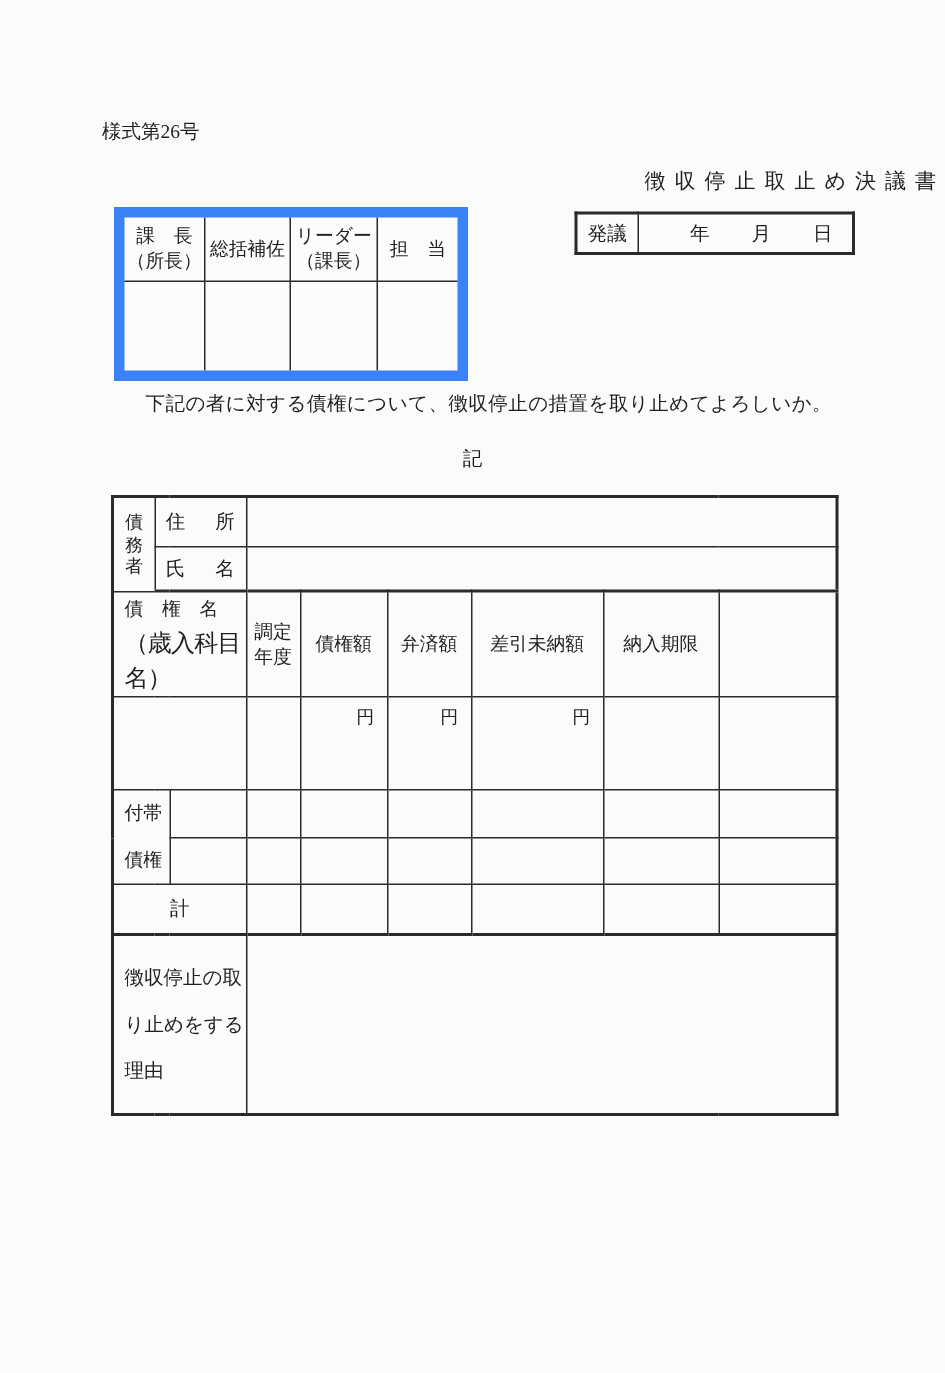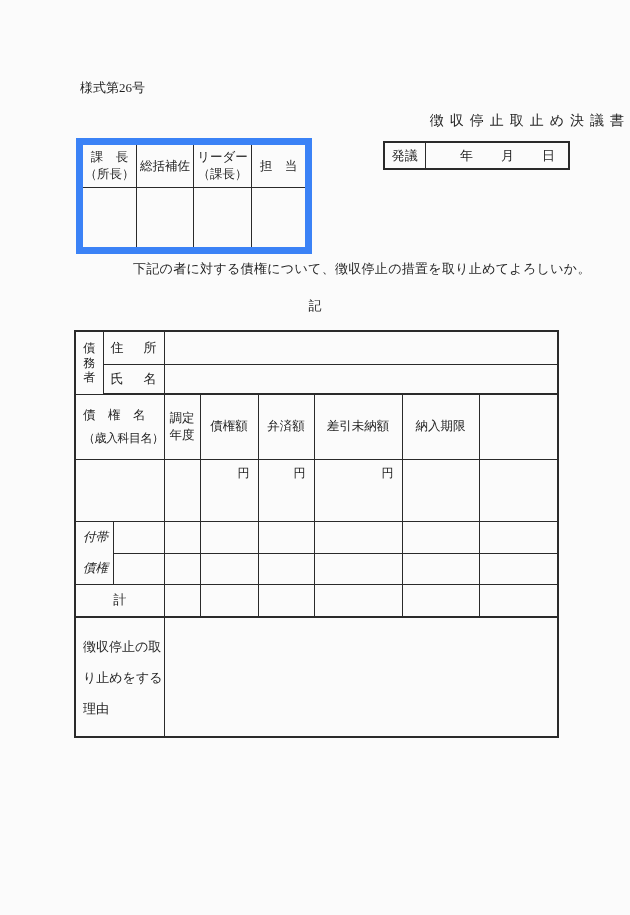--- a/index.html
+++ b/index.html
@@ -8,40 +8,39 @@
     width: 630px;
     height: 915px;
     margin: 0 auto;
     background: #fbfbfb;
     font-family: "Liberation Serif", "DejaVu Serif", serif;
     color: #1e1e1e;
     overflow: hidden;
   }
   .form-number {
     position: absolute;
-    left: 80px;
+    left: 68px;
     top: 79px;
     font-size: 13px;
   }
   .doc-title {
     position: absolute;
     left: 0;
     right: 0;
     top: 112px;
     text-align: right;
     font-size: 14px;
     letter-spacing: 6px;
   }
   .instruction {
     position: absolute;
     left: 97px;
     top: 260px;
     font-size: 13px;
     letter-spacing: 0.3px;
-    margin-left: 36px;
   }
   .record-marker {
     position: absolute;
     left: 0;
     right: 0;
     top: 297px;
     text-align: center;
     font-size: 13px;
   }
   table {
@@ -100,29 +99,29 @@
   .pairlabel {
     display: flex;
     justify-content: space-between;
     padding: 0 7px;
     font-size: 13px;
   }
   .hcell { text-align: center; font-size: 12.5px; }
   .hcell .line { line-height: 17px; }
   .claim-name-cell { padding-left: 7px; font-size: 12.5px; }
   .claim-name-cell .line { line-height: 23px; }
-  .claim-name-cell .line2 { font-size: 12px; letter-spacing: -0.5px; text-align: center; }
+  .claim-name-cell .line2 { font-size: 16px; letter-spacing: -0.5px; }
   .yen-cell {
     vertical-align: top;
     text-align: right;
     padding: 5px 8px 0 0;
     font-size: 12px;
   }
   .incidental-cell { padding-left: 7px; font-size: 12.5px; }
-  .incidental-cell .line { line-height: 31px; font-style: italic; }
+  .incidental-cell .line { line-height: 31px; }
   .total-cell { text-align: center; font-size: 13px; }
   .reason-label-cell { padding-left: 7px; font-size: 13px; }
   .reason-label-cell .line { line-height: 31px; }
   .line:empty { display: none; }
 </style>
 </head>
 <body>
 
 <div class="page">
 

